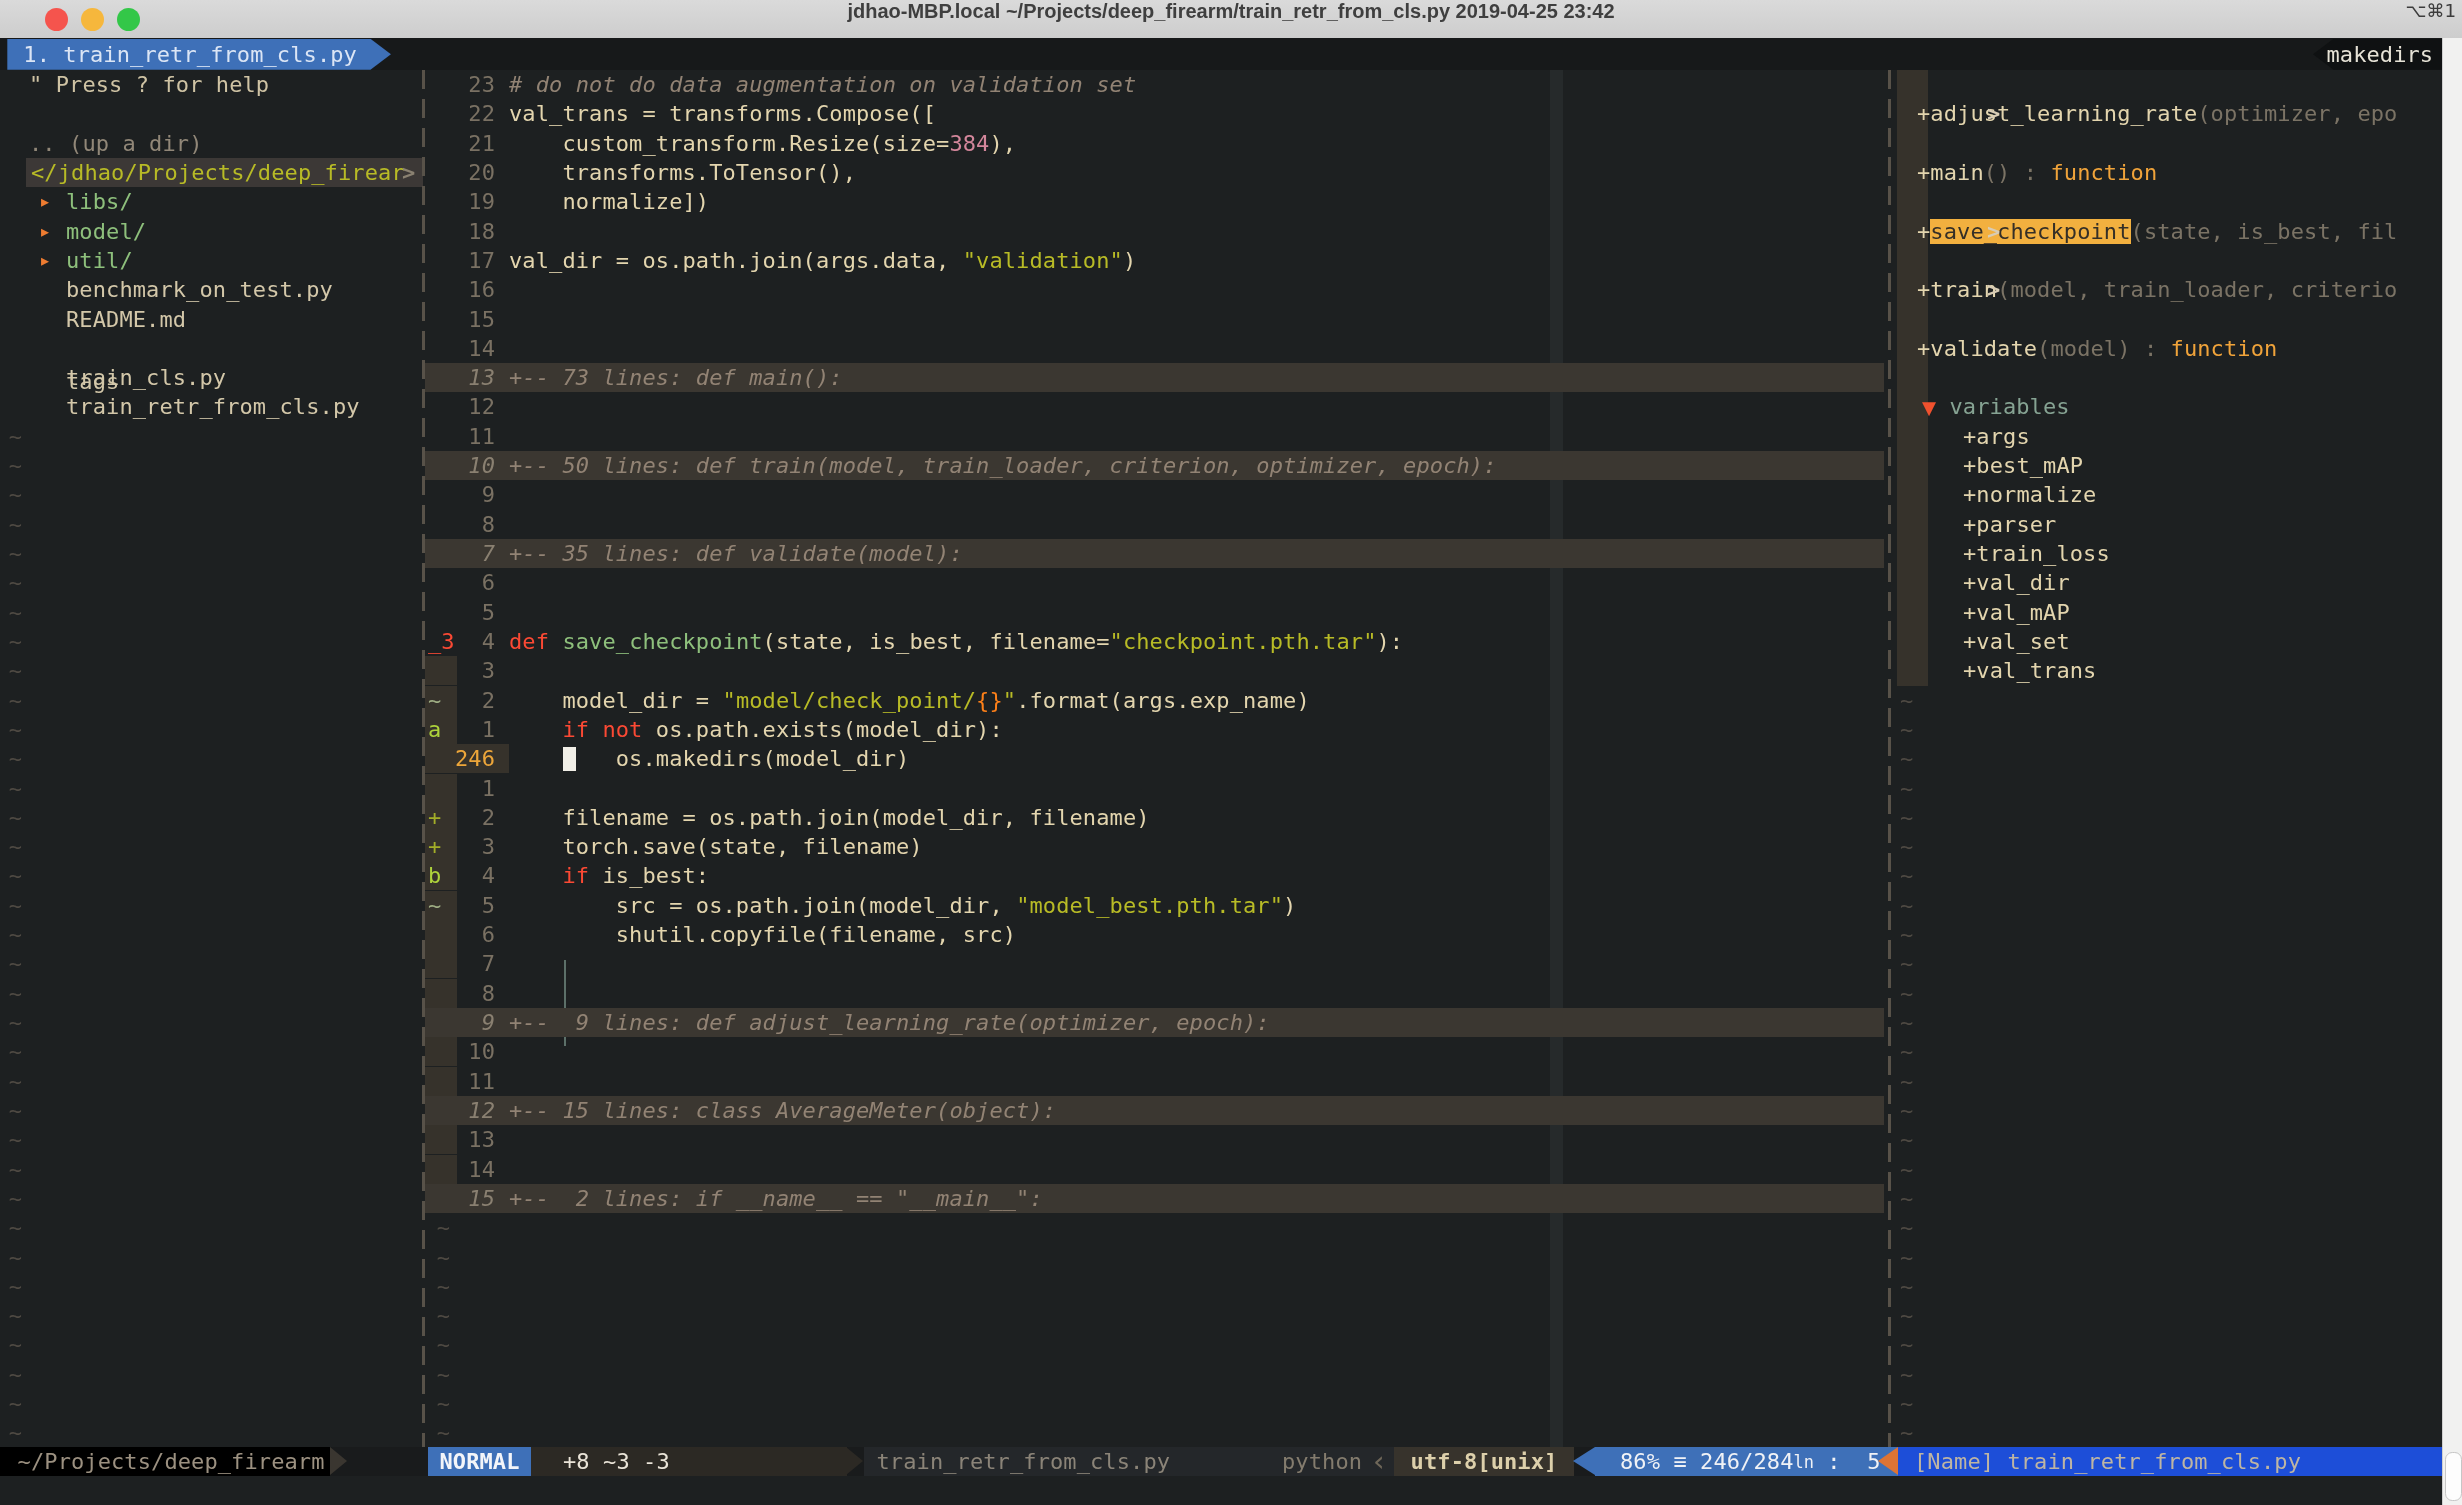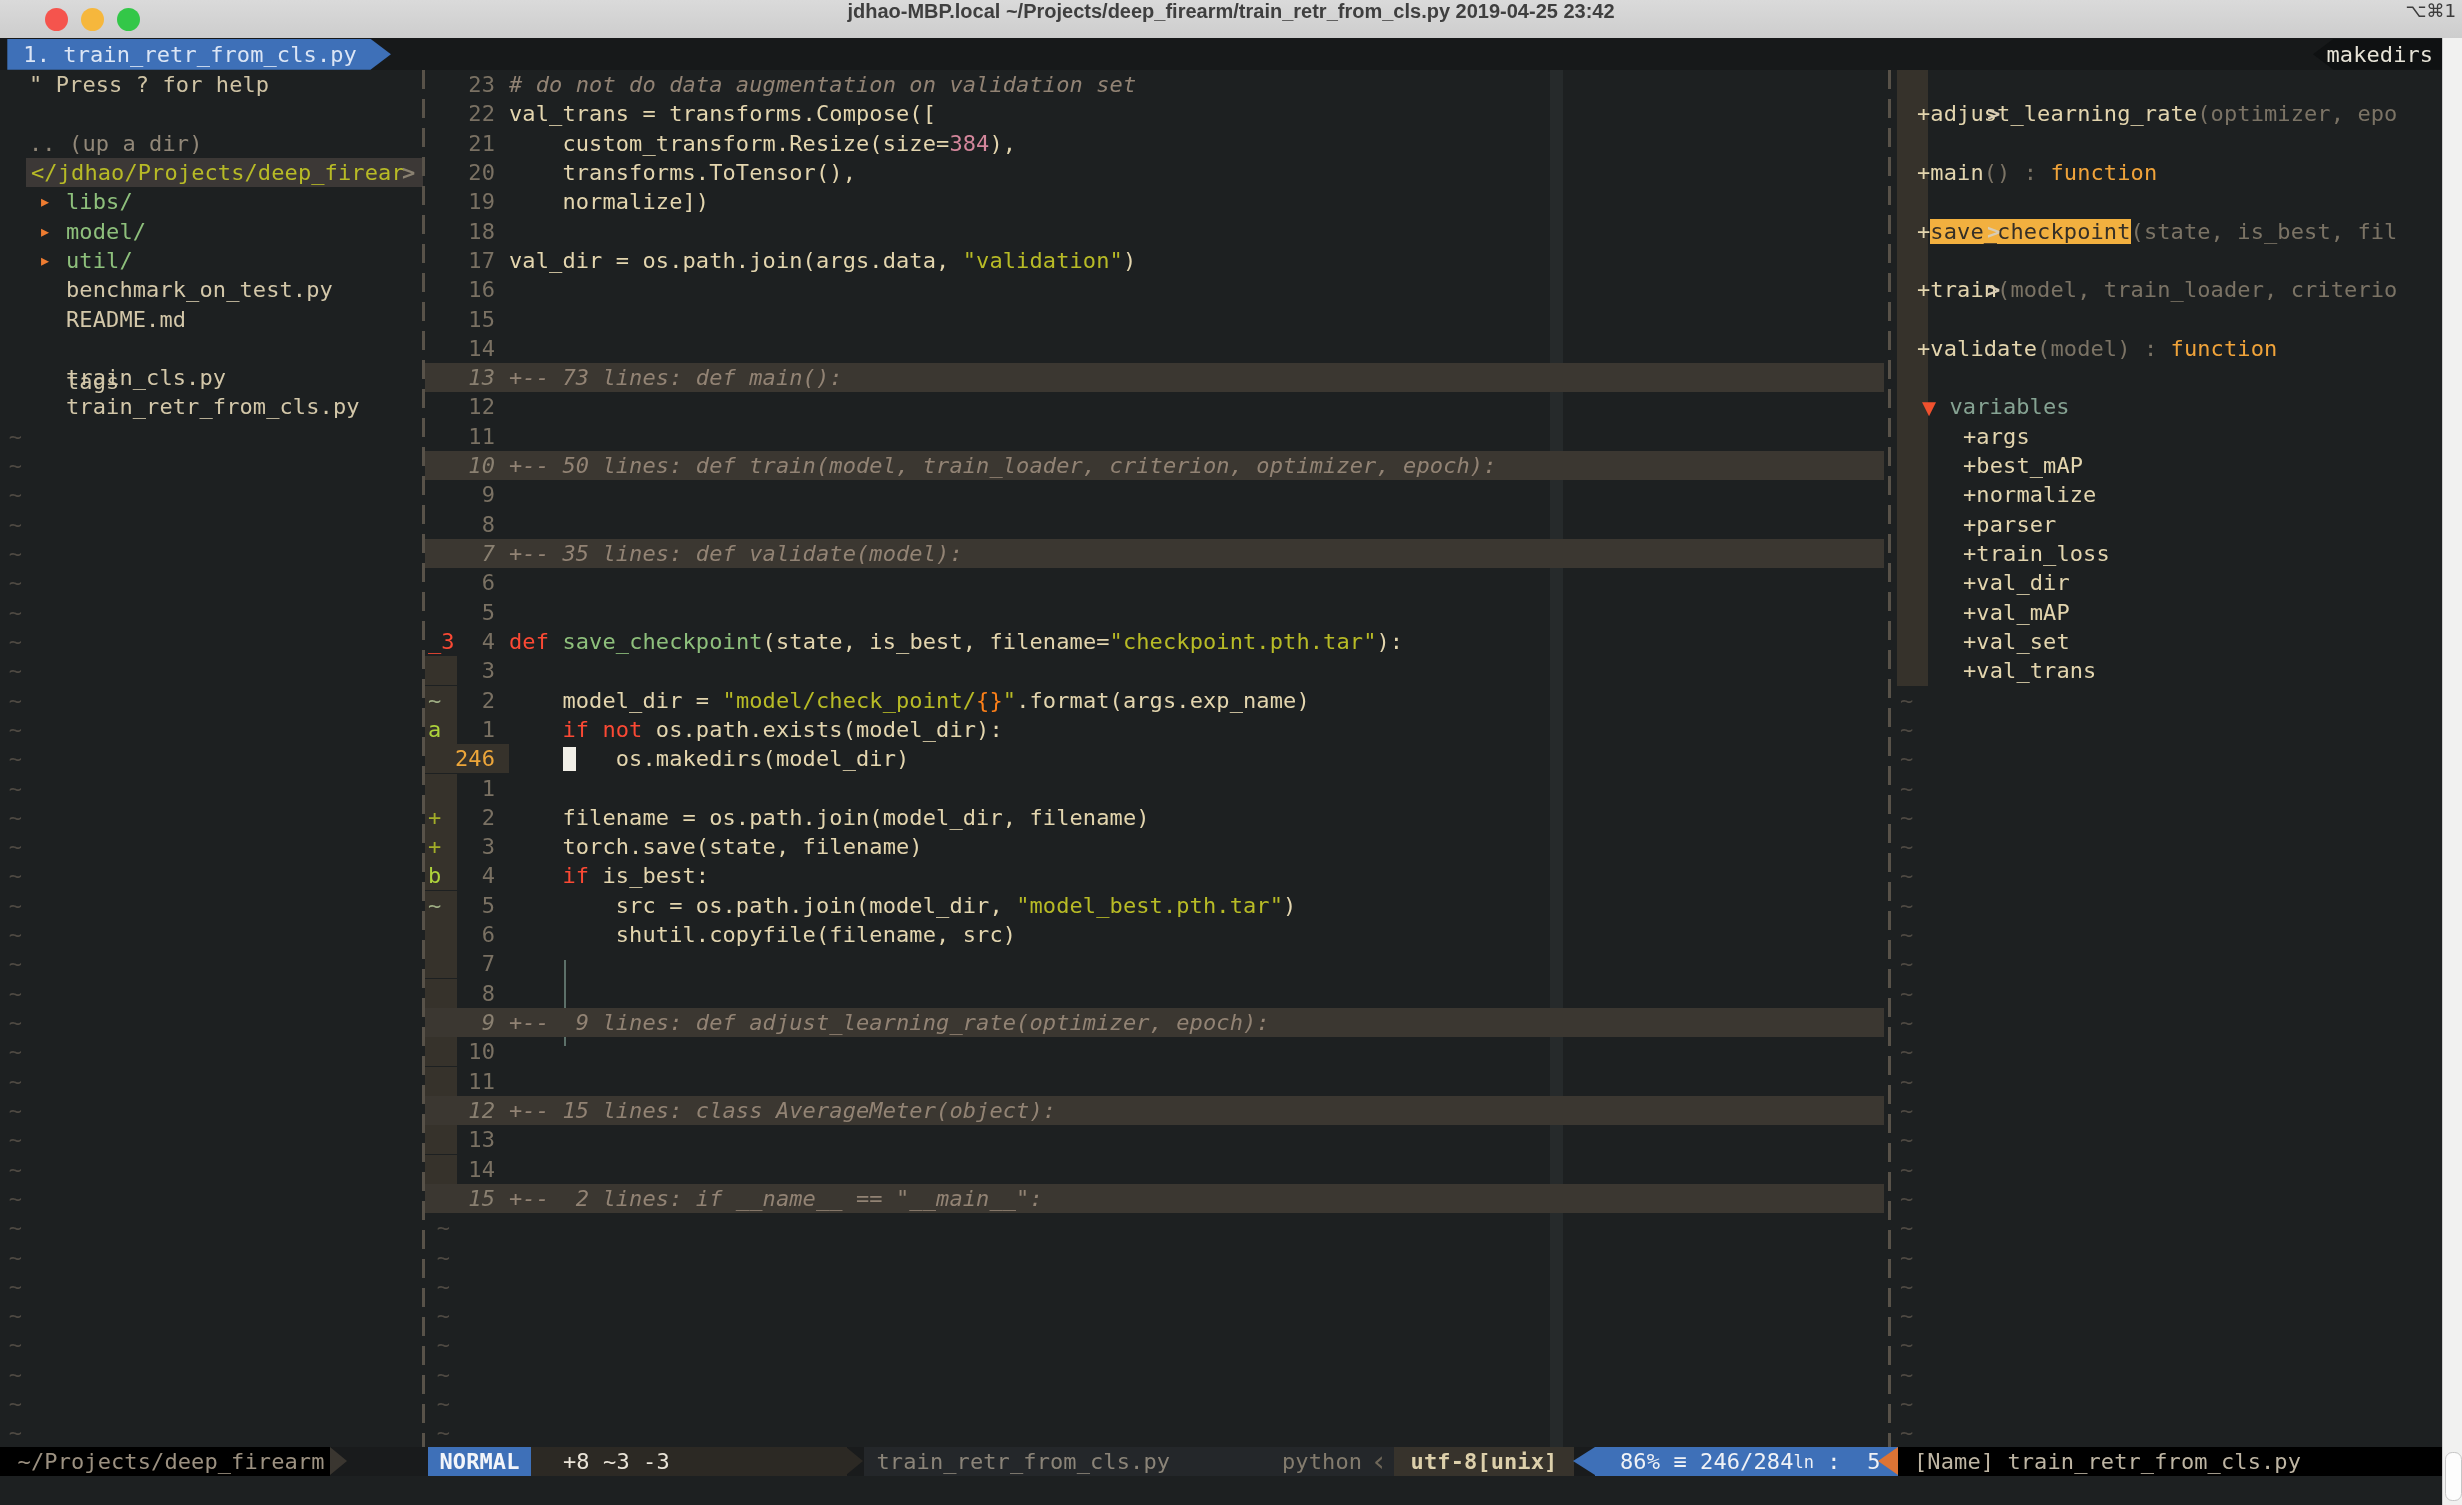--- a/index.html
+++ b/index.html
@@ -278,21 +278,21 @@
       <span style="position:absolute;left:509px;color:#6f6759;font-family:'DejaVu Sans',sans-serif;font-size:29px;line-height:28px;">‹</span>
     </div>
     <div class="sseg mono" style="left:1394px;width:180px;background:#37332c;color:#ddd0ab;font-weight:700;text-align:center;">utf-8[unix]</div>
 
     <div class="tri-l" style="left:1573px;border-right:22px solid #3e70b8;"></div>
     <div class="sseg" style="left:1595px;width:303px;background:#3e70b8;">
       <span class="mono" style="position:absolute;left:25px;color:#f0f2f6;"><span>86% ≡ 246/284</span><span class="lnsub">ln</span><span> :  5</span></span>
     </div>
     <div class="tri-l" style="left:1878px;border-right:20.5px solid #dd7435;"></div>
 
-    <div class="sseg mono" style="left:1898px;width:544px;background:#000000;color:#beb5a3;padding-left:16px;box-sizing:border-box;">[Name] train_retr_from_cls.py</div>
+    <div class="sseg mono" style="left:1898px;width:544px;background:#1d4ed8;color:#beb5a3;padding-left:16px;box-sizing:border-box;">[Name] train_retr_from_cls.py</div>
   </div>
 
   <div id="cmdline"></div>
 
   <div id="scrollbar">
     <div id="scrollthumb"></div>
   </div>
 </div>
 
 

